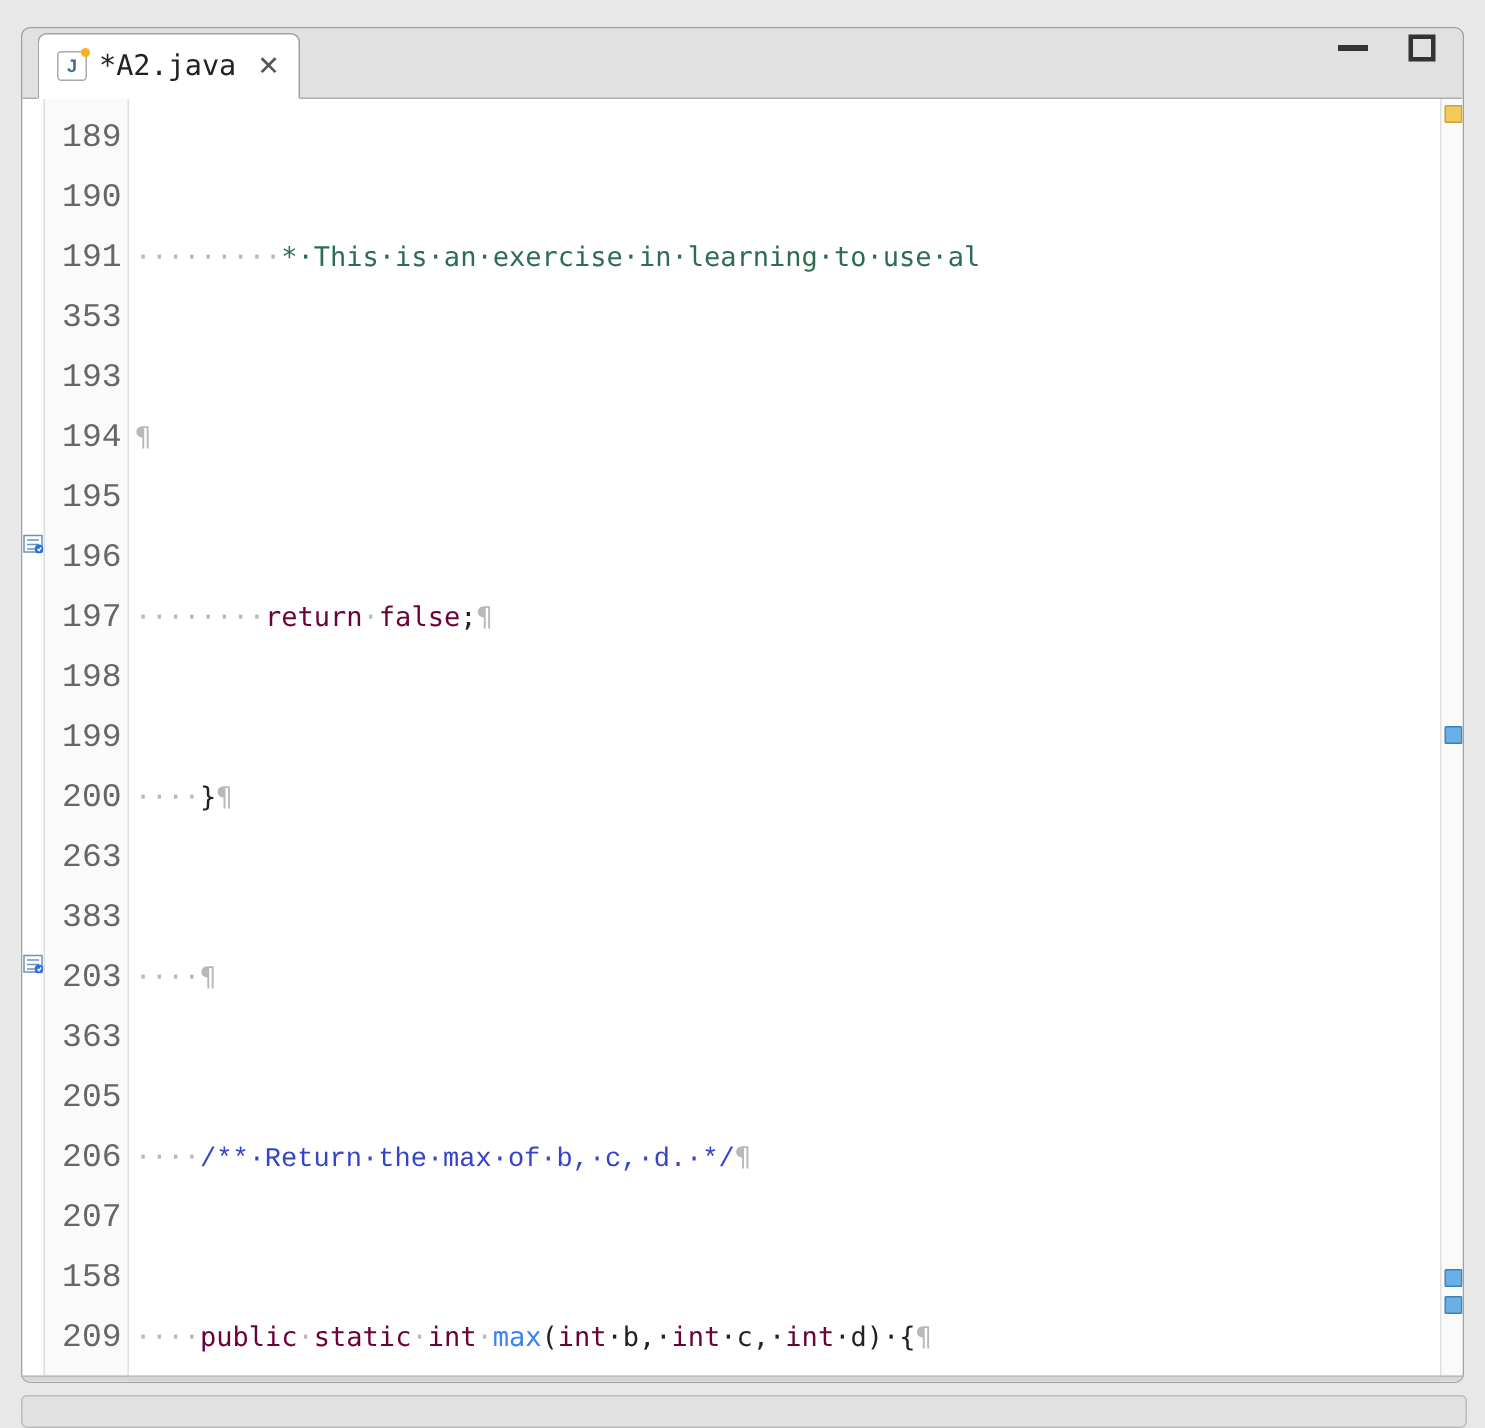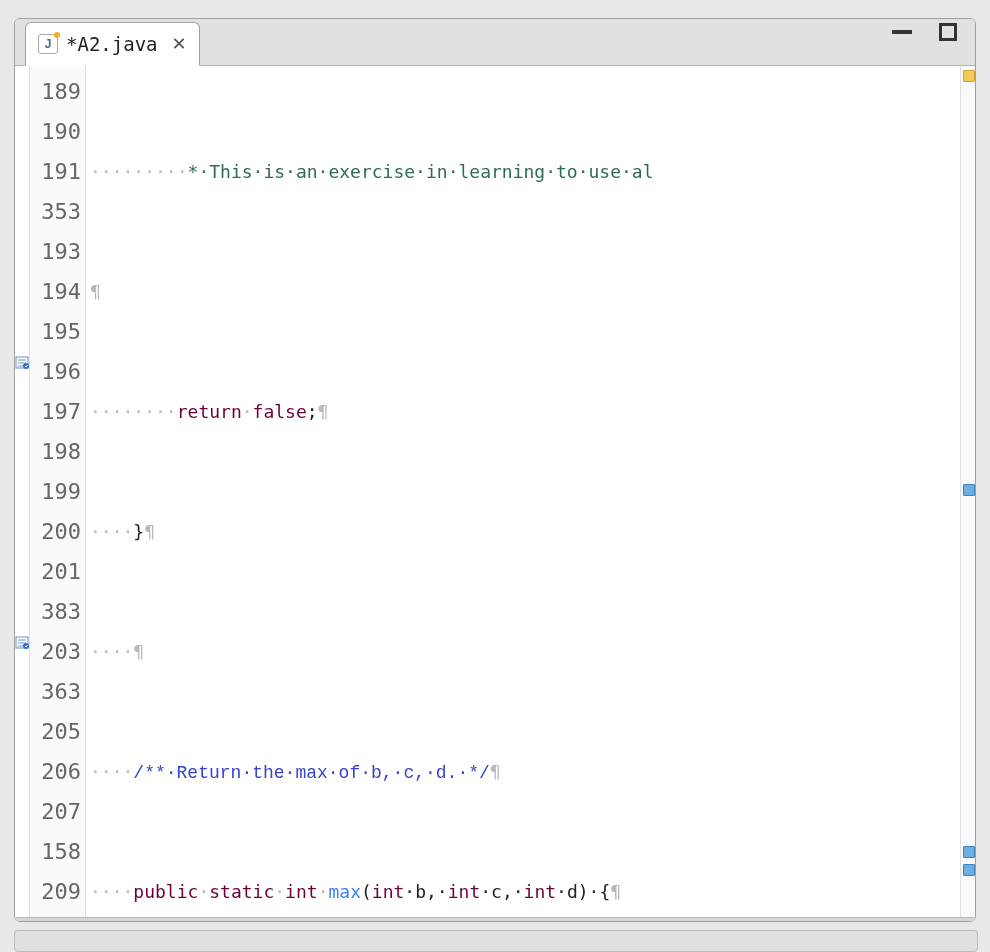--- a/index.html
+++ b/index.html
@@ -122,20 +122,21 @@
   .gutter {
     width: 56px;
     background: #fafafa;
     border-right: 1px solid #e0e0e0;
     text-align: right;
     font-size: 22px;
     color: #666;
     line-height: 40px;
     padding-top: 6px;
     box-sizing: border-box;
+    font-family: Liberation Mono, monospace;
   }
   .gutter .ln {
     padding-right: 4px;
     height: 40px;
     position: relative;
   }
   .code {
     flex: 1;
     font-size: 18px;
     line-height: 40px;
@@ -236,21 +237,21 @@
       <div class="ln">191</div>
       <div class="ln">353</div>
       <div class="ln">193</div>
       <div class="ln">194</div>
       <div class="ln">195</div>
       <div class="ln">196</div>
       <div class="ln">197</div>
       <div class="ln">198</div>
       <div class="ln">199</div>
       <div class="ln">200</div>
-      <div class="ln">201</div>
+      <div class="ln">263</div>
       <div class="ln">383</div>
       <div class="ln">203</div>
       <div class="ln">363</div>
       <div class="ln">205</div>
       <div class="ln">206</div>
       <div class="ln">207</div>
       <div class="ln">158</div>
       <div class="ln">209</div>
     </div>
 

